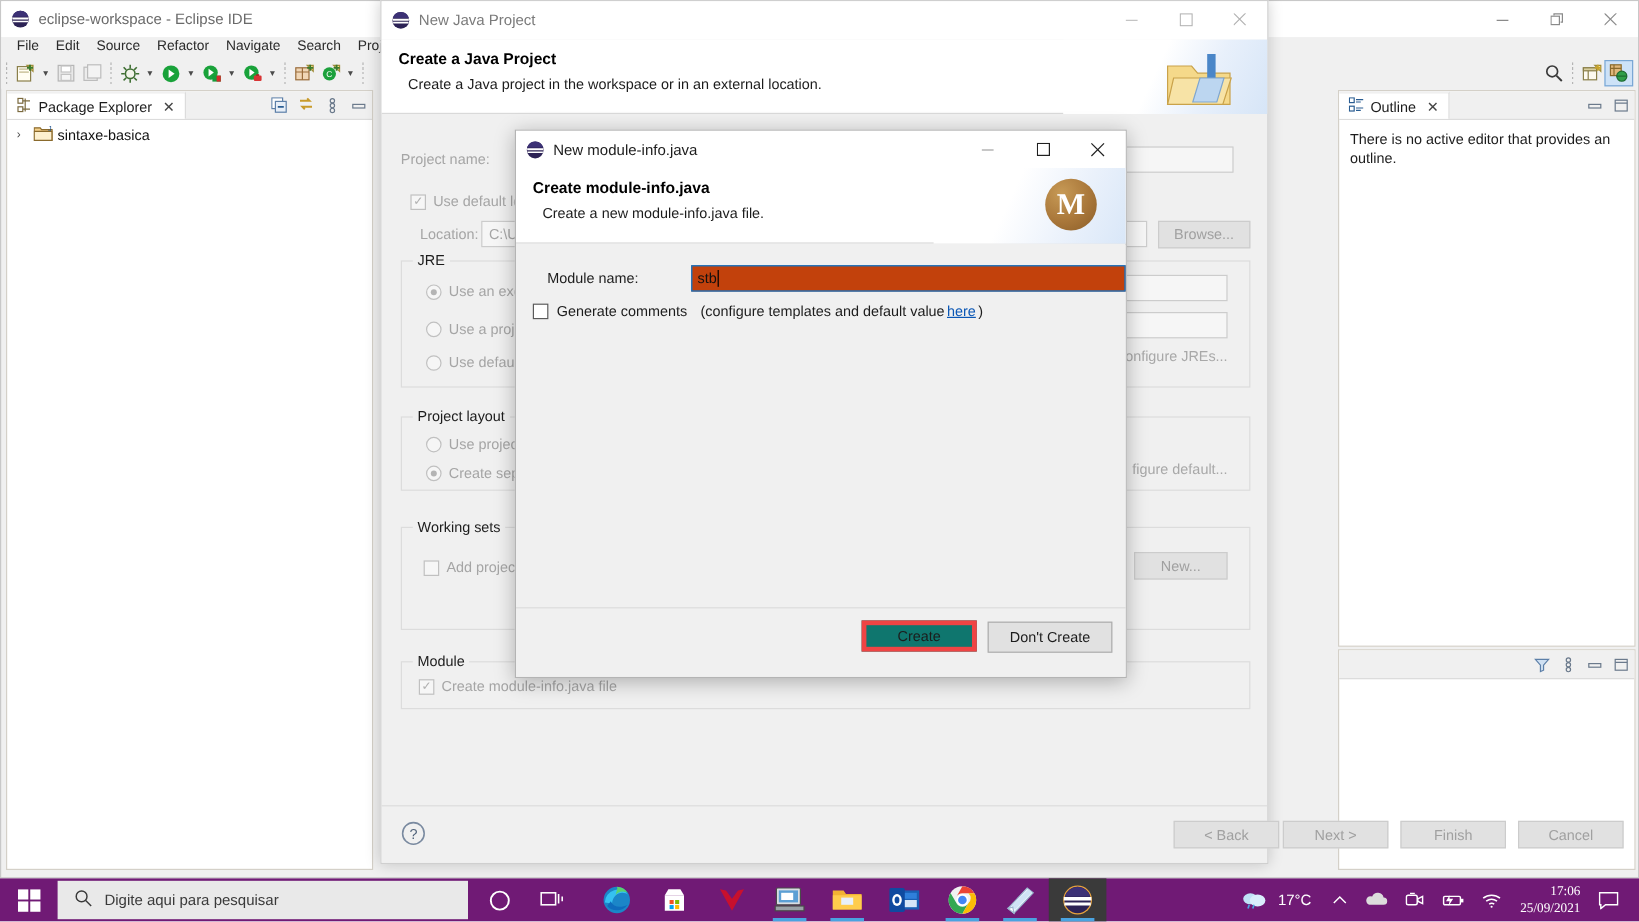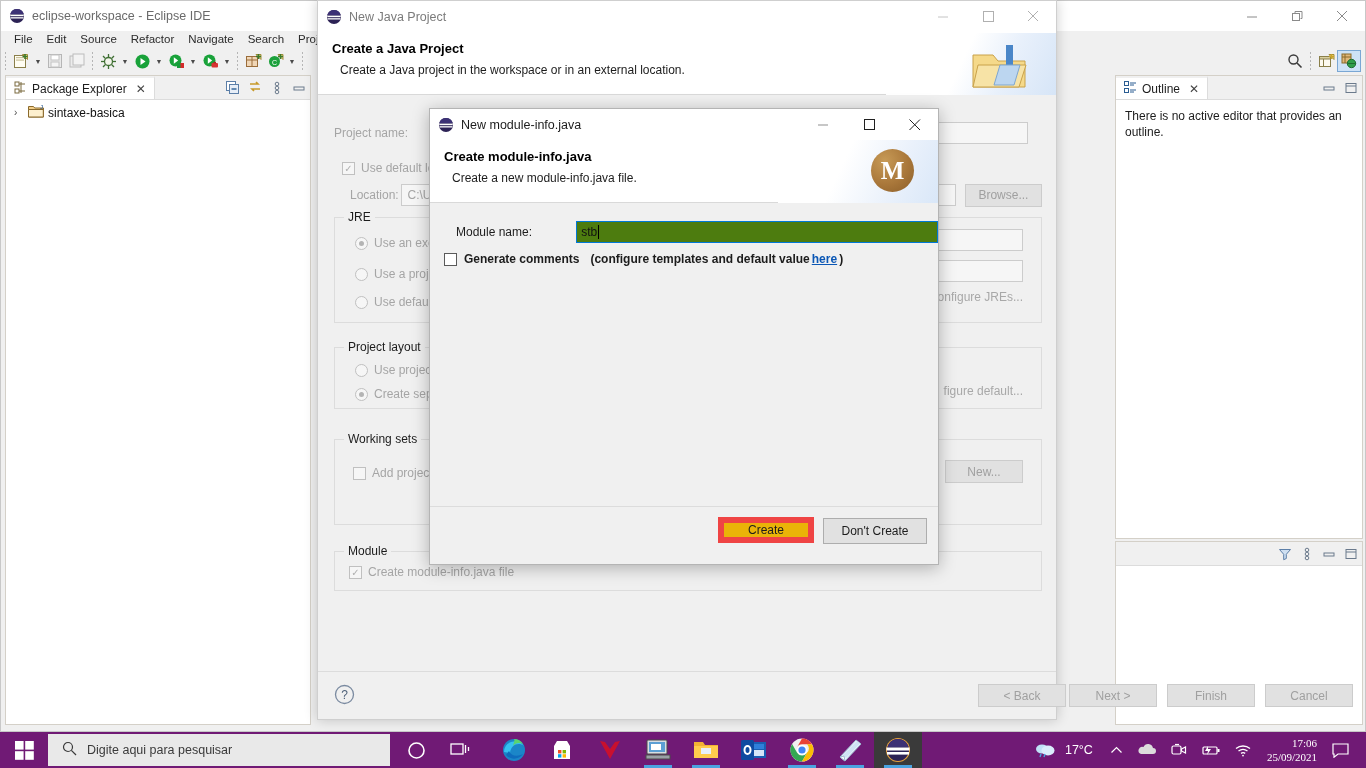--- a/index.html
+++ b/index.html
@@ -159,31 +159,31 @@
   .mbadge {
     position: absolute; right: 24px; top: 9px; width: 43px; height: 43px; border-radius: 50%;
     background: radial-gradient(circle at 32% 28%, #c79a56 0%, #a9773a 55%, #8a5d28 100%);
     display: flex; align-items: center; justify-content: center;
     color: #ffffff; font-size: 25px; font-weight: bold; font-family: "Liberation Serif", serif;
   }
   .dlg-body { position: absolute; left: 0; right: 0; top: 95px; bottom: 58px; background: #f0f0f0; }
   .dlg-foot { position: absolute; left: 0; right: 0; bottom: 0; height: 58px;
     background: #f0f0f0; border-top: 1px solid #dcdcdc; }
   .mod-input {
-    height: 22px; border: 1px solid #0078d7; background: #4d7c0f;
+    height: 22px; border: 1px solid #0078d7; background: #c2410c;
     font-size: 12px; color: #111; padding: 0 4px; line-height: 20px; display: flex; align-items: center;
   }
   .caret { display: inline-block; width: 1px; height: 14px; background: #000; margin-left: 1px; }
   .cbox { width: 13px; height: 13px; border: 1px solid #5a5a5a; background: #ffffff; display: inline-block; }
   .link { color: #0b57b5; text-decoration: underline; font-size: 12px; }
   .btn {
     height: 26px; background: #e1e1e1; border: 1px solid #adadad; font-size: 12px; color: #1c1c1c;
     display: flex; align-items: center; justify-content: center;
   }
-  .btn.primary { border: 6px solid #ef4444; background: #eab308; }
+  .btn.primary { border: 4px solid #ef4444; background: #0f766e; }
 
   
   .taskbar { position: absolute; left: 0; bottom: 0; width: 1366px; height: 36px; background: #701a75; }
   .tb-start { width: 48px; height: 36px; display: flex; align-items: center; justify-content: center; }
   .tb-search {
     position: absolute; left: 48px; top: 2px; width: 342px; height: 32px; background: #e9e9e9;
     display: flex; align-items: center; gap: 10px; padding-left: 14px;
   }
   .tb-search .ph { font-size: 12.5px; color: #3a3a3a; }
   .tb-ic { width: 40px; height: 36px; display: flex; align-items: center; justify-content: center; position: relative; }
@@ -659,21 +659,21 @@
     </div>
 
     <div class="dlg-body">
       <div style="position:absolute;left:14px;top:17px;display:flex;align-items:center;width:482px;margin-left:12px;">
         <span class="lbl" style="width:122px;">Module name:</span>
         <span class="mod-input" style="width:367px;">
             <span>stb</span>
             <i class="caret"></i>
           </span>
       </div>
-      <div style="position:absolute;left:14px;top:48px;display:flex;align-items:center;gap:7px;font-weight:bold;">
+      <div style="position:absolute;left:14px;top:48px;display:flex;align-items:center;gap:7px;">
         <span class="cbox"></span>
         <span class="lbl">Generate comments</span>
         <span class="lbl" style="margin-left:4px;">(configure templates and default value </span>
         <a class="link" style="margin-left:-5px;">here</a>
         <span class="lbl" style="margin-left:-5px;">)</span>
       </div>
     </div>
 
     <div class="dlg-foot">
       <span class="btn primary" style="position:absolute;left:288px;top:10px;width:96px;">Create</span>

